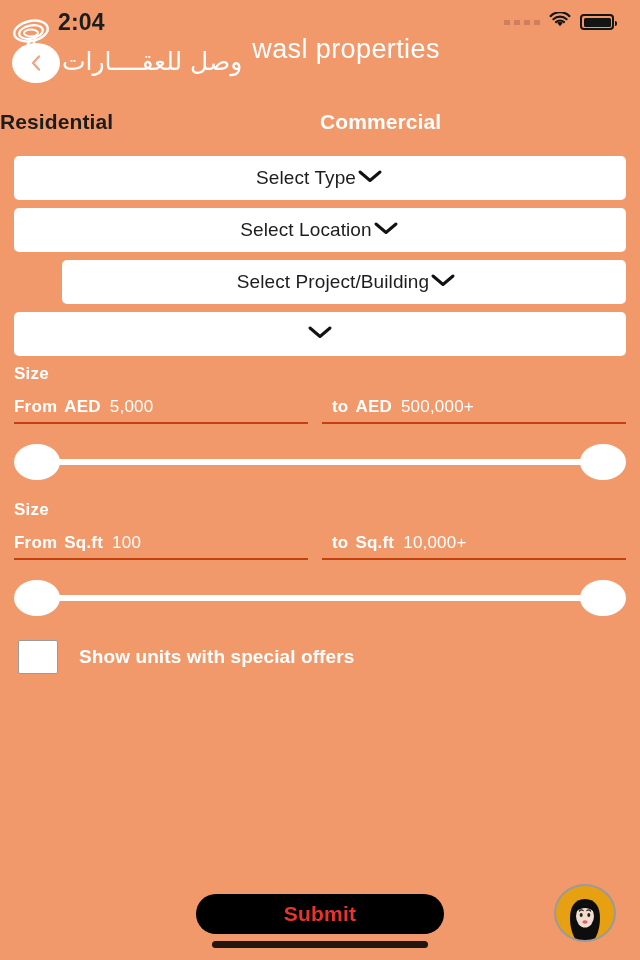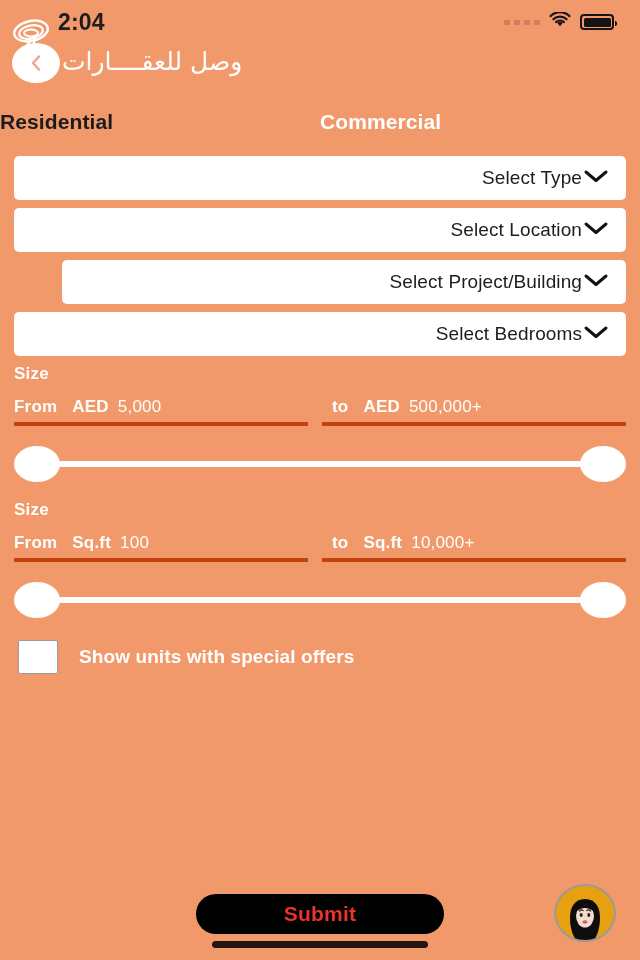--- a/index.html
+++ b/index.html
@@ -133,21 +133,21 @@
     position: absolute;
     top: 156px; left: 14px;
     width: 612px;
   }
   .dropdown {
     height: 44px;
     background: #ffffff;
     border-radius: 5px;
     display: flex;
     align-items: center;
-    justify-content: flex-end;
+    justify-content: center;
     padding: 0 16px 0 16px;
     margin-bottom: 8px;
   }
   .dropdown.indented { padding-left: 22px; margin-left: 48px; }
   .dropdown-label {
     font-size: 19px;
     color: #1d1d1d;
     letter-spacing: 0.1px;
   }
   .chev { display: block; }
@@ -163,38 +163,38 @@
     color: #ffffff;
     margin-bottom: 13px;
     letter-spacing: 0.2px;
   }
   .range-inputs {
     display: flex;
     gap: 14px;
   }
   .range-field {
     flex: 1;
-    border-bottom: 4px solid #c2410c;
+    border-bottom: 2px solid #c2410c;
     padding-bottom: 5px;
     display: flex;
     align-items: flex-end;
     white-space: nowrap;
     overflow: hidden;
   }
   .range-field .rf-lead {
     font-size: 17px;
     font-weight: 700;
     color: #ffffff;
     letter-spacing: 0.2px;
   }
   .range-field .rf-unit {
     font-size: 17px;
     font-weight: 700;
     color: #ffffff;
-    margin-left: 15px;
+    margin-left: 7px;
     letter-spacing: 0.2px;
   }
   .range-field .rf-value {
     font-size: 17px;
     font-weight: 400;
     color: #ffffff;
     margin-left: 9px;
     letter-spacing: 0.2px;
   }
   .range-field.to-field { padding-left: 10px; }
@@ -324,20 +324,21 @@
           <ellipse cx="31" cy="16" rx="12" ry="6.5" stroke-width="2.2" transform="rotate(-12 31 16)"></ellipse>
           <ellipse cx="31" cy="17" rx="7" ry="3.4" stroke-width="2"></ellipse>
           <path d="M30 24 C26 32 22 40 21 50 C20.4 55 21.6 58 24 59" stroke-width="2.6"></path>
           <path d="M35 23 C32 33 30 42 30 52" stroke-width="2.2"></path>
           <path d="M22 52 C24 56 28 58 33 57" stroke-width="2.4"></path>
         </g>
       </svg>
     </span>
     <span class="logo-arabic">وصل للعقــــارات</span>
   </div>
+  <div class="logo-word">wasl properties</div>
 </div>
 
 <div class="tabs">
   <div class="tab active">Residential</div>
   <div class="tab inactive">Commercial</div>
 </div>
 
 <div class="dropdowns">
 
   <div class="dropdown">
@@ -361,21 +362,20 @@
   <div class="dropdown indented">
     <span class="dropdown-label">Select Project/Building</span>
     <span class="chev">
       <svg width="28" height="16" viewBox="0 0 28 16">
         <path d="M4 4 L14 12.5 L24 4" stroke="#121212" stroke-width="3" fill="none" stroke-linecap="round" stroke-linejoin="round"></path>
       </svg>
     </span>
   </div>
 
   <div class="dropdown">
-    <span class="dropdown-label">Select Bedrooms</span>
     <span class="chev">
       <svg width="28" height="16" viewBox="0 0 28 16">
         <path d="M4 4 L14 12.5 L24 4" stroke="#121212" stroke-width="3" fill="none" stroke-linecap="round" stroke-linejoin="round"></path>
       </svg>
     </span>
   </div>
 
 </div>
 
 <div class="range-section range-rent">

